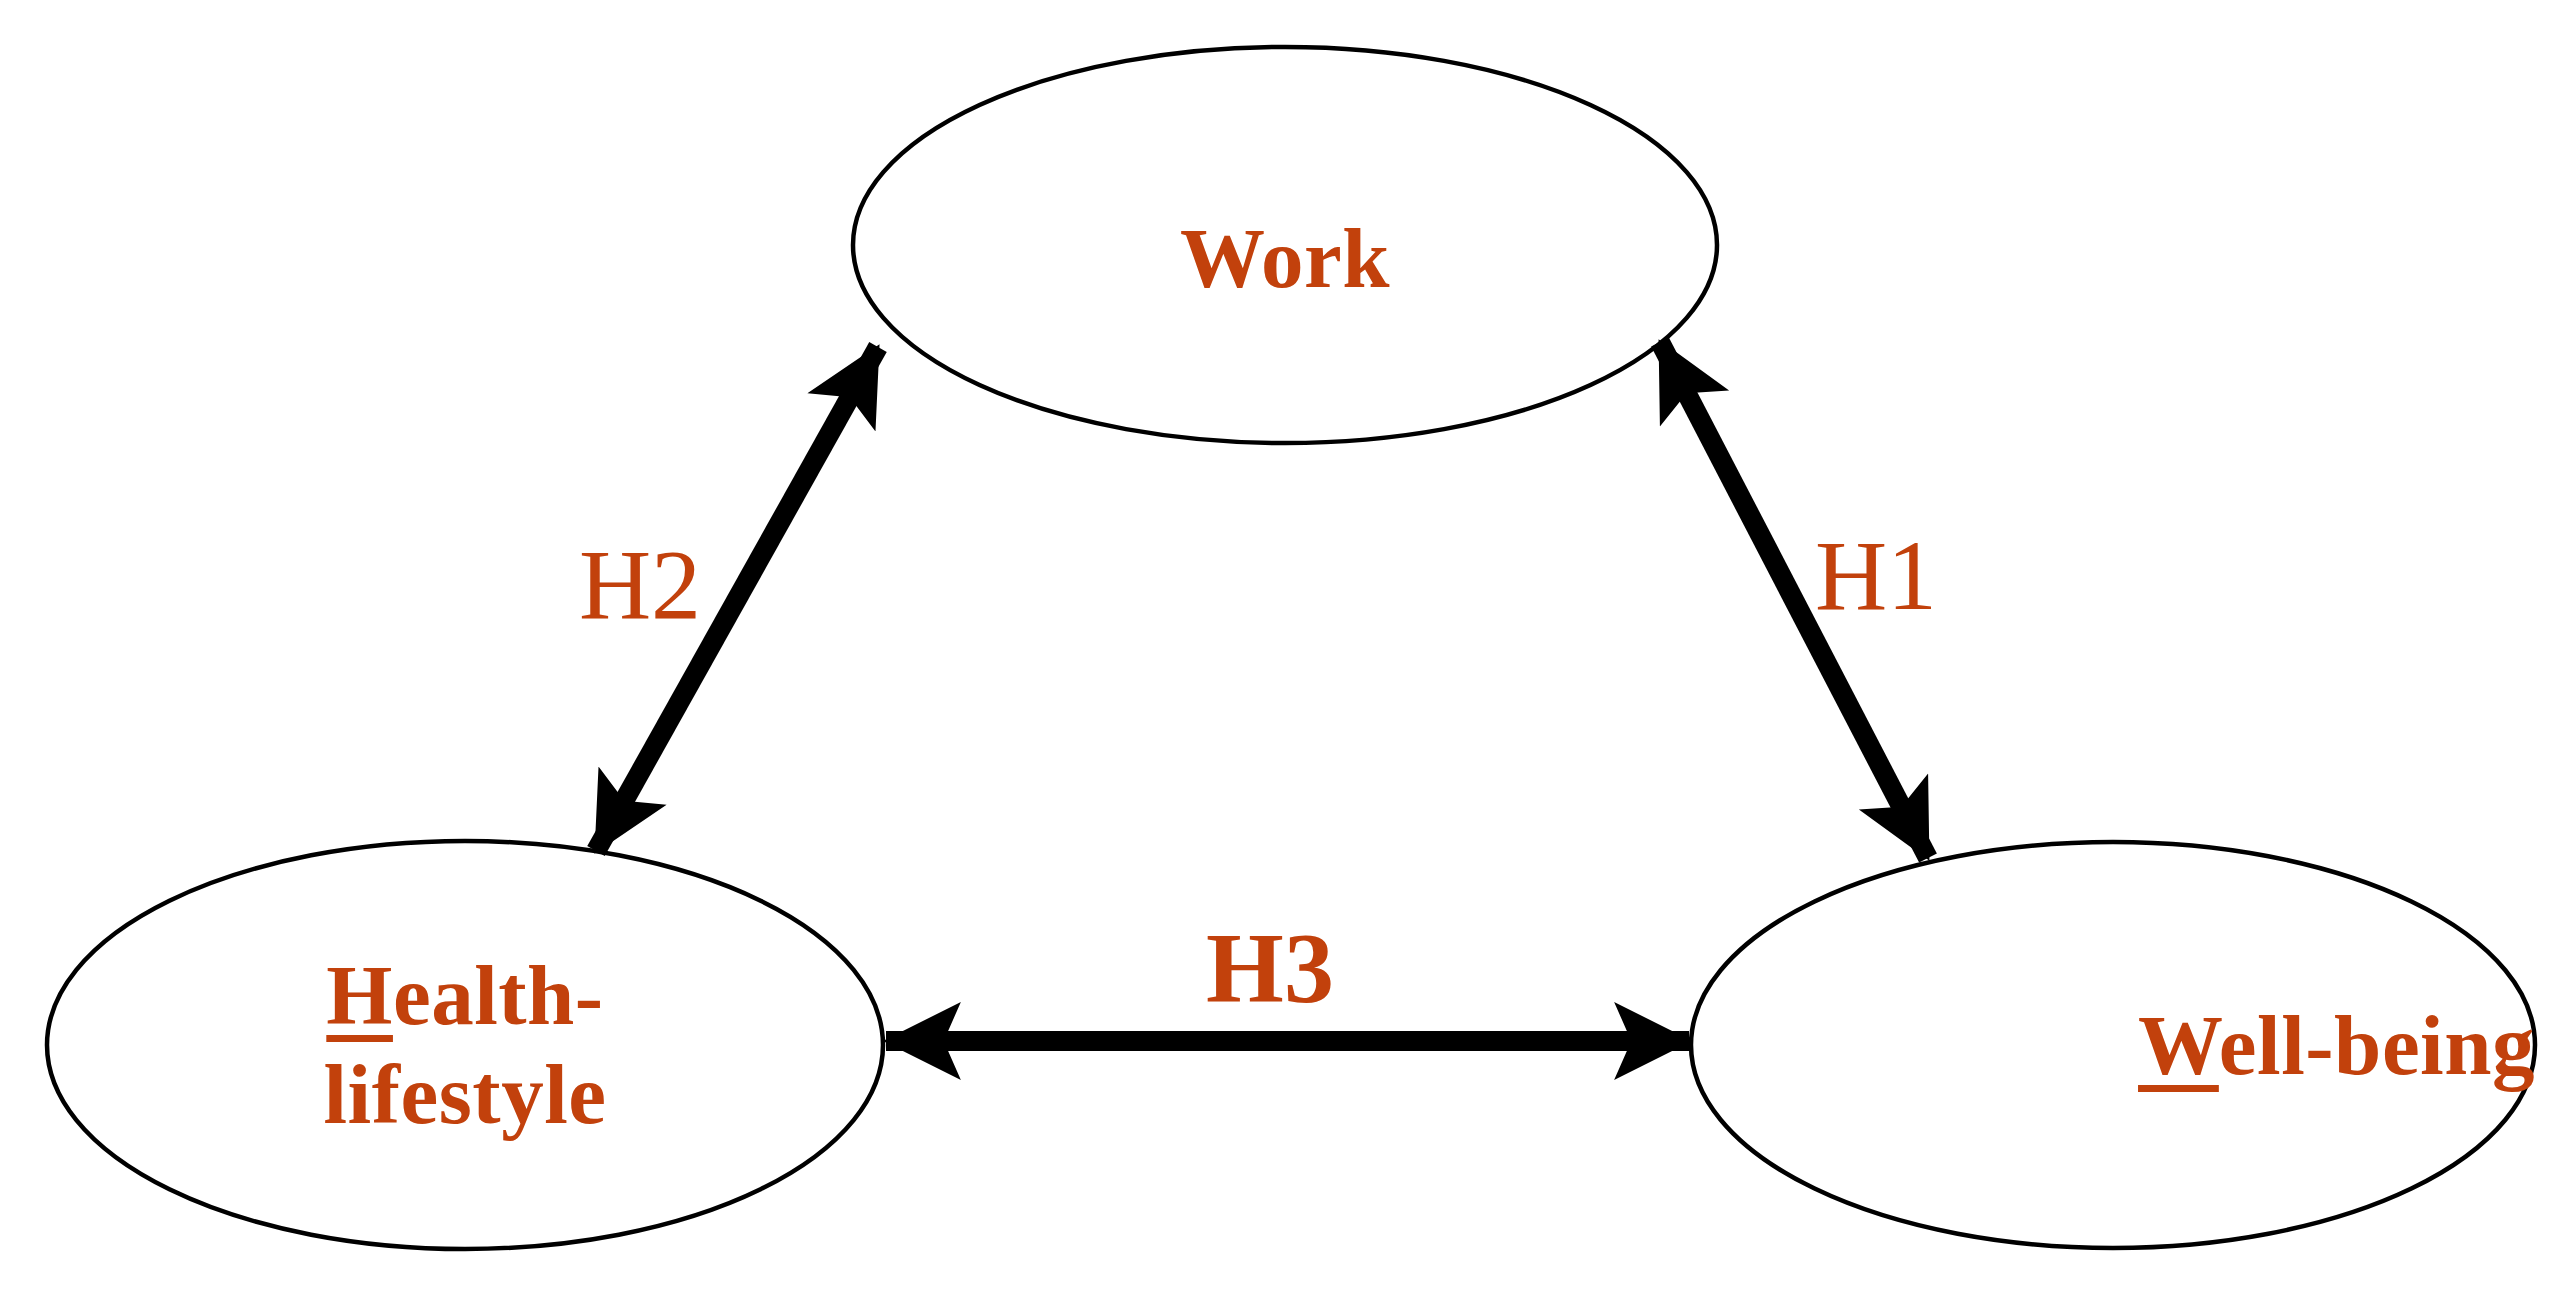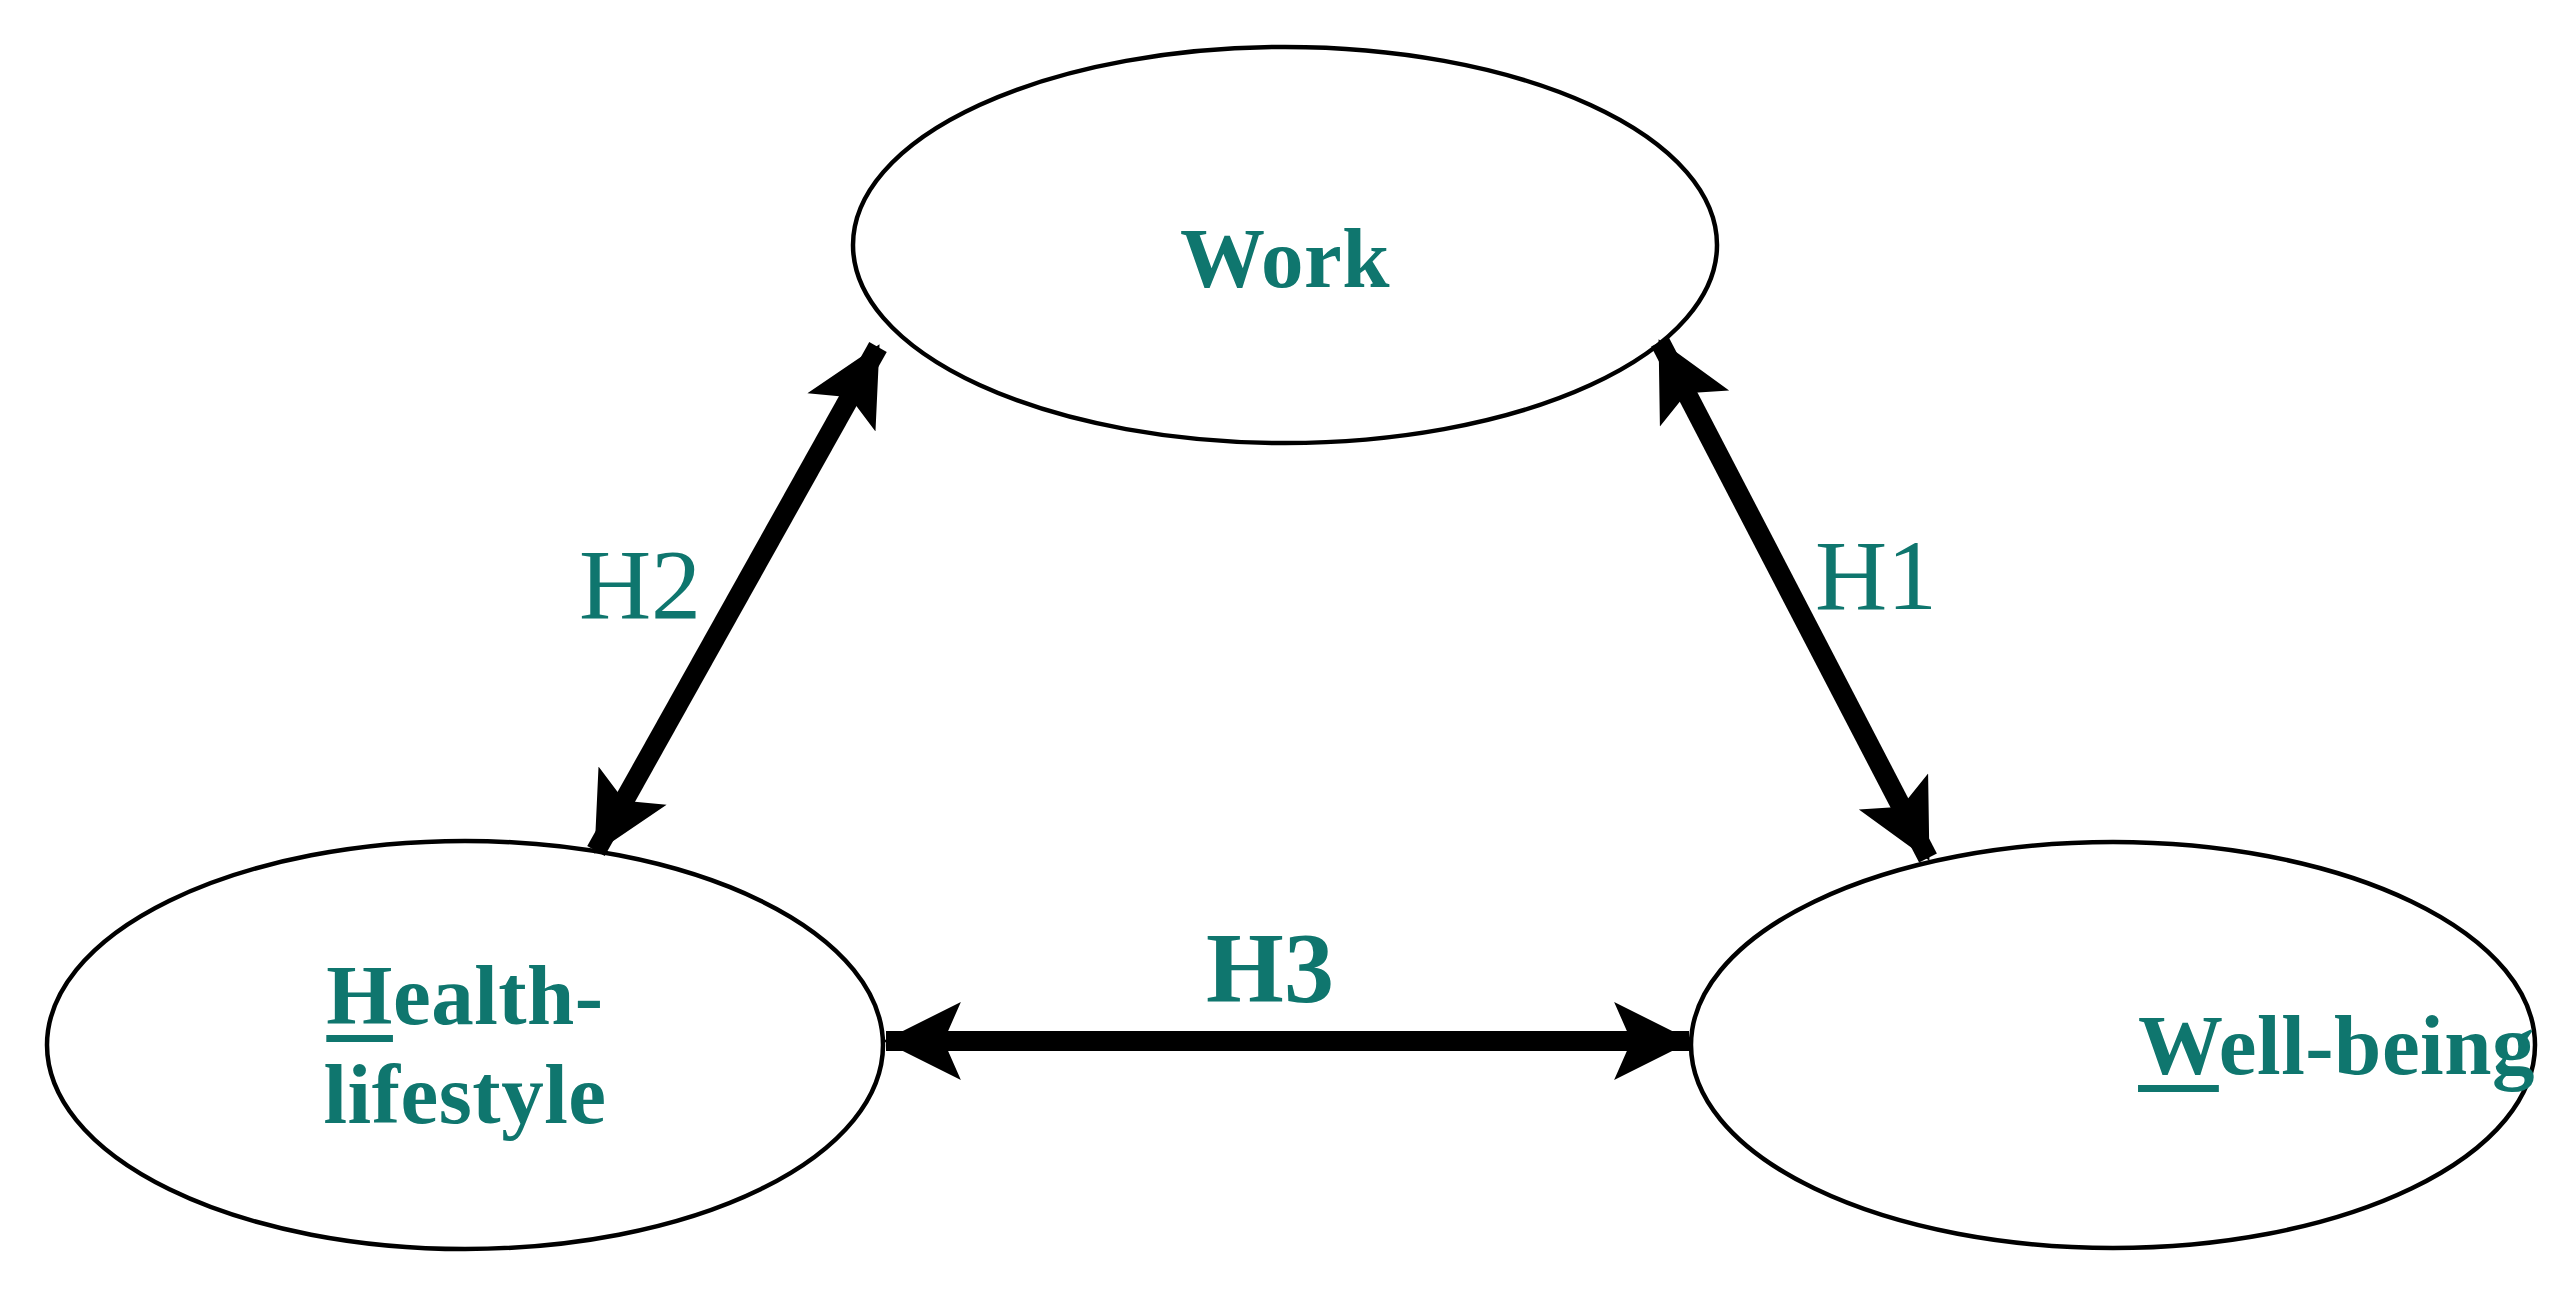--- a/index.html
+++ b/index.html
@@ -6,21 +6,21 @@
     margin: 0;
     padding: 0;
     background: #ffffff;
   }
   .stage {
     position: relative;
     width: 2565px;
     height: 1290px;
     background: #ffffff;
     font-family: "Liberation Serif", "DejaVu Serif", serif;
-    color: #0f766e;
+    color: #c2410c;
     overflow: hidden;
   }
   .shapes {
     position: absolute;
     left: 0;
     top: 0;
     width: 2565px;
     height: 1290px;
   }
   .node-label {

